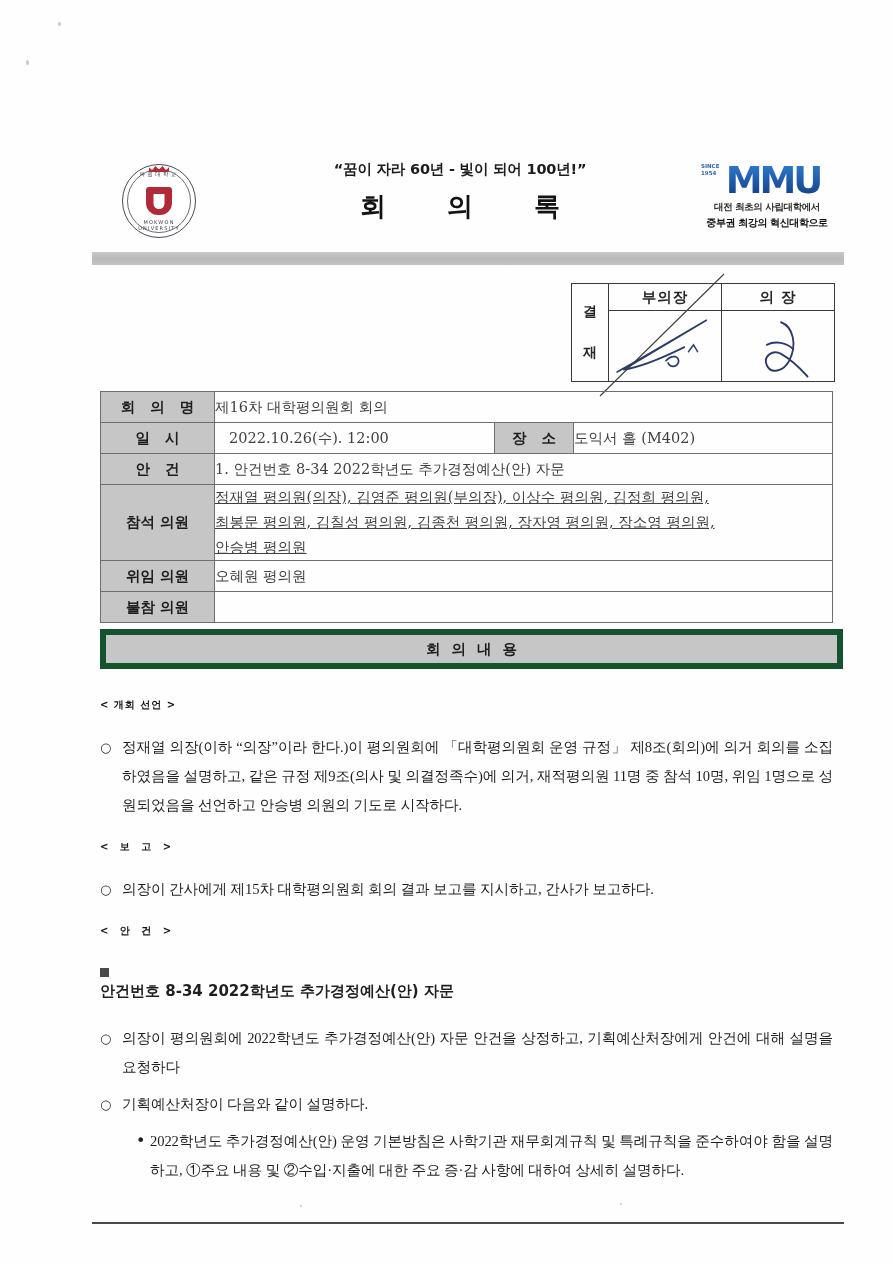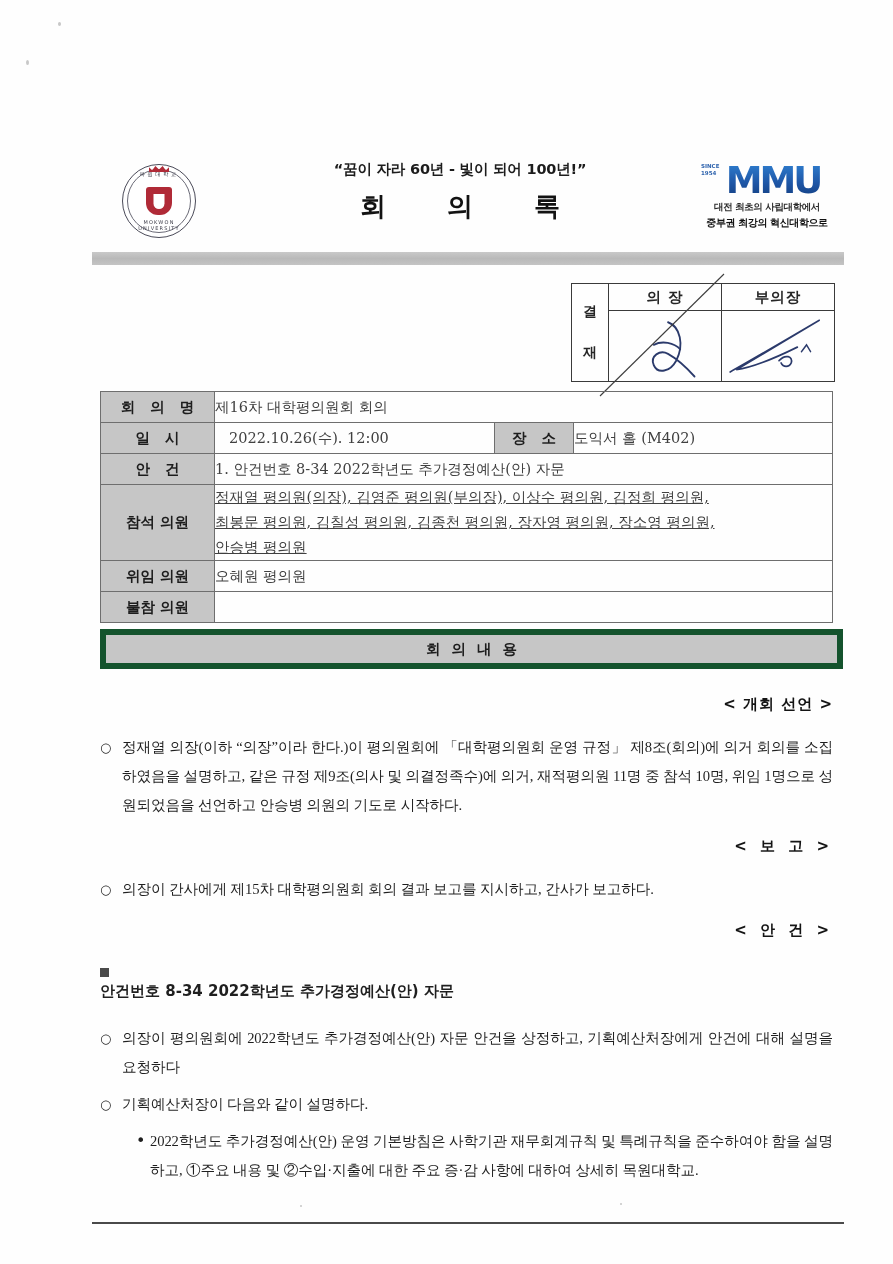--- a/index.html
+++ b/index.html
@@ -306,22 +306,22 @@
     position: absolute;
     left: 100px;
     top: 678px;
     width: 733px;
     font-size: 14.6px;
     line-height: 29px;
     color: #1f1f1f;
     font-family: "DejaVu Sans", sans-serif;
   }
   .sec-title {
-    text-align: right;
-    font-size: 15px;
+    text-align: left;
+    font-size: 10px;
     font-weight: 700;
     letter-spacing: 1px;
     margin: 12px 0 14px;
     color: #141414;
   }
   .sec-title.sp { letter-spacing: 4px; }
   .para {
     display: flex;
     margin-bottom: 8px;
   }
@@ -410,36 +410,36 @@
 
   <div class="gray-bar"></div>
 
   <div class="approval">
     <div class="appr-label">
       <span>결</span>
       <span>재</span>
     </div>
 
     <div class="appr-col">
-      <div class="appr-head">의 장</div>
-      <div class="appr-sign">
-        <svg viewBox="0 0 110 62" preserveAspectRatio="none">
-          <path d="M58 10 C 70 14, 74 30, 66 44 C 60 54, 48 56, 44 48 C 40 40, 50 34, 58 38 C 68 43, 78 52, 84 58" fill="none" stroke="#2b3a6b" stroke-width="1.8" stroke-linecap="round"></path>
-          <path d="M44 30 C 52 26, 64 28, 70 34" fill="none" stroke="#2b3a6b" stroke-width="1.6" stroke-linecap="round"></path>
-        </svg>
-      </div>
-    </div>
-
-    <div class="appr-col">
       <div class="appr-head">부의장</div>
       <div class="appr-sign">
         <svg viewBox="0 0 110 62" preserveAspectRatio="none">
           <path d="M8 54 C 28 44, 62 26, 96 8 C 70 22, 36 40, 14 52 C 30 50, 56 40, 74 32" fill="none" stroke="#2b3a6b" stroke-width="1.6" stroke-linecap="round"></path>
           <path d="M56 44 C 62 38, 70 40, 68 46 C 66 50, 60 50, 58 46" fill="none" stroke="#2b3a6b" stroke-width="1.6" stroke-linecap="round"></path>
           <path d="M78 36 l5 -6 l4 6" fill="none" stroke="#2b3a6b" stroke-width="1.4" stroke-linecap="round"></path>
+        </svg>
+      </div>
+    </div>
+
+    <div class="appr-col">
+      <div class="appr-head">의 장</div>
+      <div class="appr-sign">
+        <svg viewBox="0 0 110 62" preserveAspectRatio="none">
+          <path d="M58 10 C 70 14, 74 30, 66 44 C 60 54, 48 56, 44 48 C 40 40, 50 34, 58 38 C 68 43, 78 52, 84 58" fill="none" stroke="#2b3a6b" stroke-width="1.8" stroke-linecap="round"></path>
+          <path d="M44 30 C 52 26, 64 28, 70 34" fill="none" stroke="#2b3a6b" stroke-width="1.6" stroke-linecap="round"></path>
         </svg>
       </div>
     </div>
 
     <svg class="slash" viewBox="0 0 262 97" preserveAspectRatio="none">
       <path d="M28 112 L152 -10" fill="none" stroke="#3e3e3e" stroke-width="1.1"></path>
     </svg>
   </div>
 
   <table class="info-table">
@@ -507,20 +507,20 @@
       <div class="ptext">의장이 평의원회에 2022학년도 추가경정예산(안) 자문 안건을 상정하고, 기획예산처장에게 안건에 대해 설명을 요청하다</div>
     </div>
 
     <div class="para">
       <div class="marker">○</div>
       <div class="ptext">기획예산처장이 다음와 같이 설명하다.</div>
     </div>
 
     <div class="sub-para">
       <div class="dot">•</div>
-      <div class="ptext">2022학년도 추가경정예산(안) 운영 기본방침은 사학기관 재무회계규칙 및 특례규칙을 준수하여야 함을 설명하고, ①주요 내용 및 ②수입·지출에 대한 주요 증·감 사항에 대하여 상세히 목원대학교.</div>
+      <div class="ptext">2022학년도 추가경정예산(안) 운영 기본방침은 사학기관 재무회계규칙 및 특례규칙을 준수하여야 함을 설명하고, ①주요 내용 및 ②수입·지출에 대한 주요 증·감 사항에 대하여 상세히 설명하다.</div>
     </div>
 
   </div>
 
   <div class="bottom-rule"></div>
 
 </div>
 
 </body></html>

